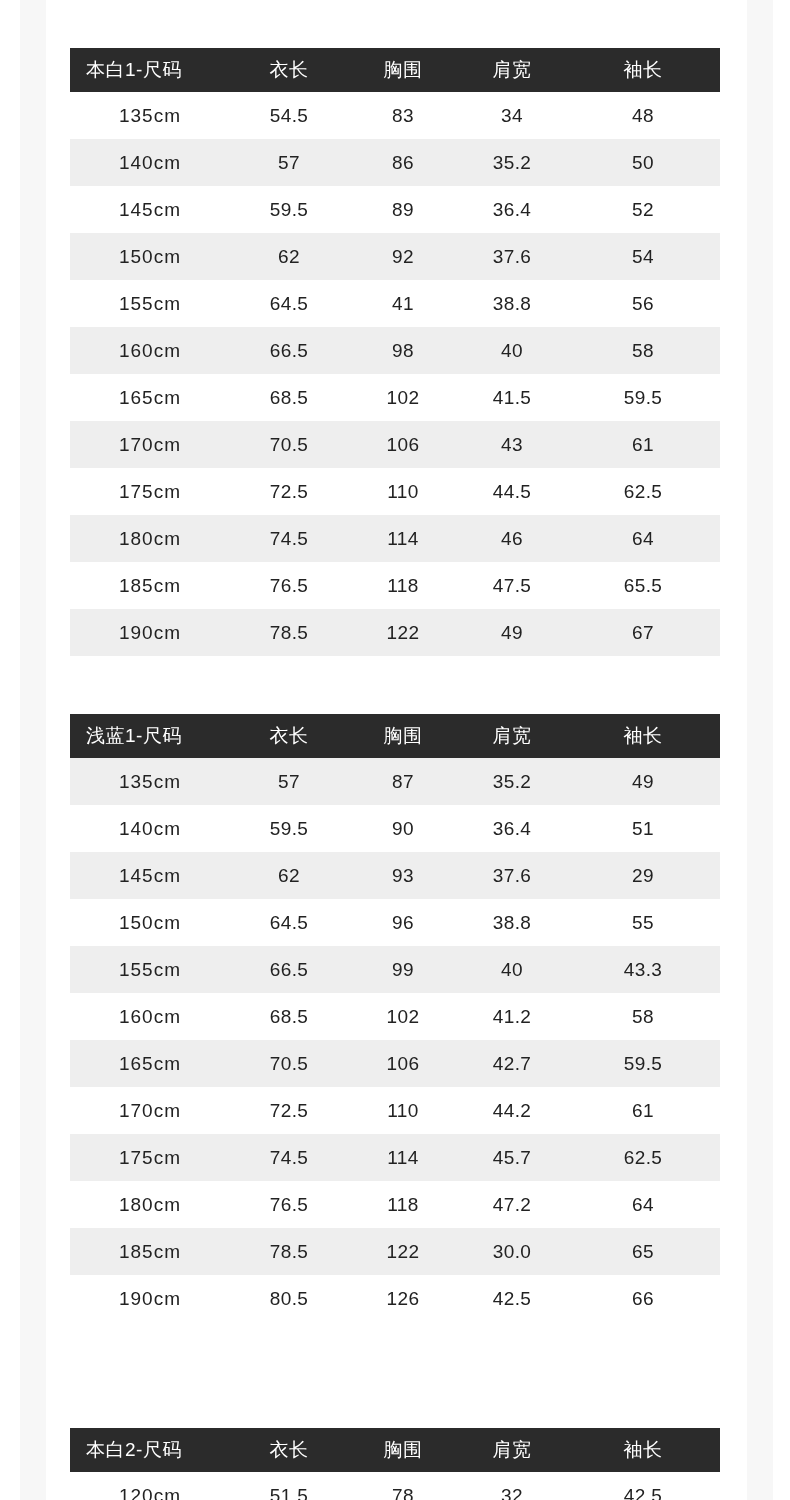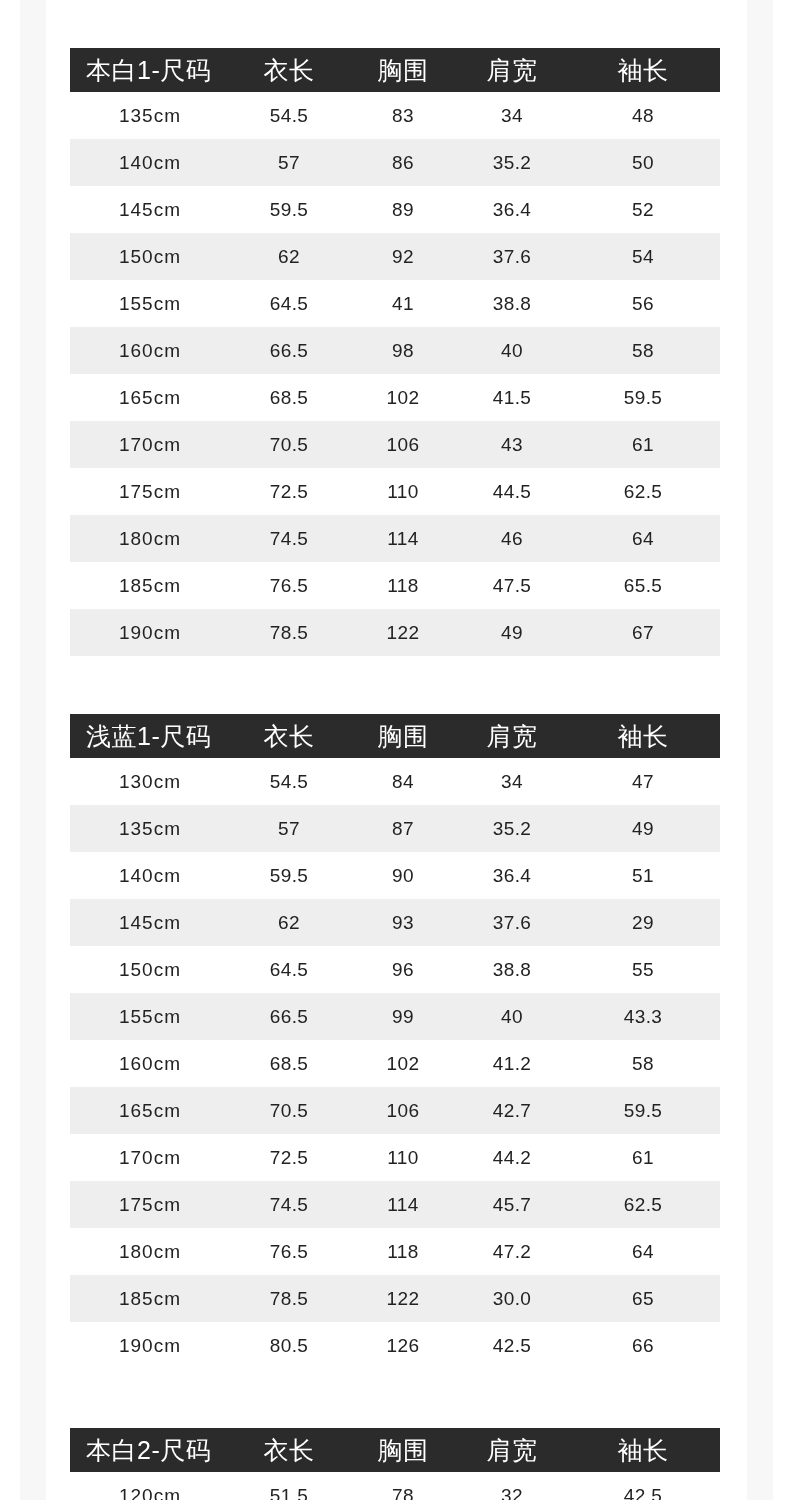--- a/index.html
+++ b/index.html
@@ -36,21 +36,21 @@
     position: absolute;
     left: 70px;
     width: 650px;
     border-collapse: collapse;
     table-layout: fixed;
   }
 
   .size-table thead th {
     background: #2b2b2b;
     color: #ffffff;
-    font-size: 25px;
+    font-size: 19px;
     font-weight: 500;
     height: 44px;
     padding: 0;
     text-align: center;
     letter-spacing: 0.5px;
   }
   .size-table thead th.first-col {
     text-align: left;
     padding-left: 16px;
   }
@@ -210,27 +210,20 @@
     <thead>
       <tr>
         <th class="first-col">浅蓝1-尺码</th>
         <th>衣长</th>
         <th>胸围</th>
         <th>肩宽</th>
         <th>袖长</th>
       </tr>
     </thead>
     <tbody>
-      <tr class="even-row">
-        <td class="first-col">130cm</td>
-        <td>54.5</td>
-        <td>84</td>
-        <td>34</td>
-        <td>47</td>
-      </tr>
       <tr class="odd-row">
         <td class="first-col">135cm</td>
         <td>57</td>
         <td>87</td>
         <td>35.2</td>
         <td>49</td>
       </tr>
       <tr class="even-row">
         <td class="first-col">140cm</td>
         <td>59.5</td>

